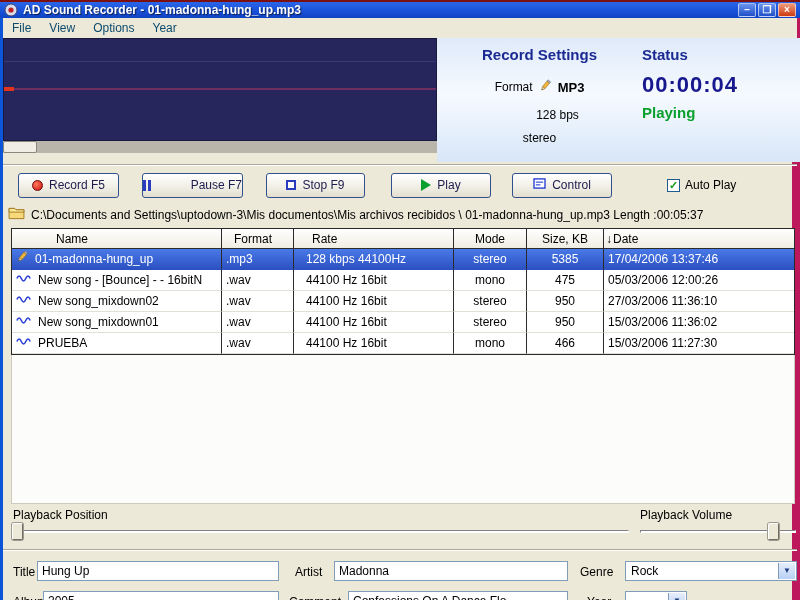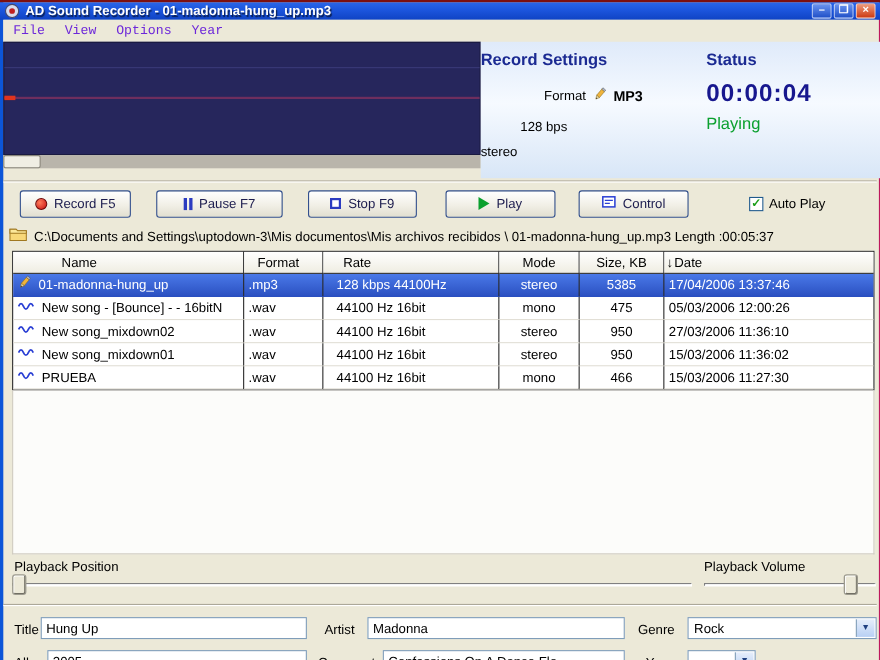--- a/index.html
+++ b/index.html
@@ -1,72 +1,72 @@
 <!DOCTYPE html>
 <html><head>
 <meta charset="utf-8">
 <style>
   * { margin:0; padding:0; box-sizing:border-box; }
   html,body { width:800px; height:600px; overflow:hidden; }
   body { font-family:"Liberation Sans", sans-serif; font-size:12px; background:#ece9d8; }
   .window { position:relative; width:800px; height:600px; background:#ece9d8;
-            border-left:3px solid #0c55d8; border-right:1px solid #be185d; }
+            border-left:3px solid #0c55d8; border-right:8px solid #be185d; }
 
   
   .titlebar { position:absolute; left:-3px; top:0; width:800px; height:18px;
     background:linear-gradient(180deg,#2a66e8 0%,#1c55dd 45%,#0f43c4 100%);
     border-top:2px solid #7c1010; display:flex; align-items:center; padding:0 4px; }
   .app-icon { width:15px; height:14px; margin-right:4px; display:inline-flex; }
   .title-text { color:#fff; font-weight:bold; font-size:12px; text-shadow:1px 1px 1px rgba(0,0,0,.6);
     flex:1; white-space:nowrap; overflow:hidden; }
   .winbtns { display:flex; gap:2px; }
   .winbtn { width:18px; height:14px; border:1px solid rgba(255,255,255,.6); border-radius:2px;
     color:#fff; font-size:10px; font-weight:bold; line-height:12px; text-align:center; cursor:default; }
   .winbtn.mm { background:linear-gradient(180deg,#6a93ef,#2050c8); }
   .winbtn.close { background:linear-gradient(180deg,#ef9a7a,#cc3a12); }
 
   
   .menubar { position:absolute; left:0; top:18px; width:794px; height:20px;
     background:#ece9d8; display:flex; align-items:center; }
-  .menu-item { padding:2px 9px; color:#6d28d9;font-family:Liberation Mono, monospace; }
+  .menu-item { padding:2px 9px; color:#0c4a6e; }
 
   
   .waveform { position:absolute; left:0; top:38px; width:434px; height:103px;
     background:#26265c; border:1px solid #1a1a40; }
   .wave-upperline { position:absolute; left:0; top:22px; width:100%; height:1px; background:#3a3a78; }
   .wave-midline { position:absolute; left:0; top:49px; width:100%; height:2px; background:#6e2e5e; }
   .wave-tick { position:absolute; left:0; top:48px; width:10px; height:4px; background:#e1341e; }
   .wave-scroll { position:absolute; left:0; top:141px; width:434px; height:12px; background:#b9b5ab; }
   .wave-thumb { position:absolute; left:0; top:0; width:34px; height:12px; background:#f0eee4;
     border:1px solid #8a877c; border-radius:2px; }
 
   .info-panel { position:absolute; left:434px; top:38px; width:363px; height:124px;
     background:linear-gradient(180deg,#dfeafa 0%,#f6faff 45%,#d8e6f7 100%); display:flex; }
-  .rs-col { width:205px; }
+  .rs-col { width:205px; text-align:center; }
   .st-col { width:158px; }
   .panel-header { margin-top:8px; font-size:15px; font-weight:bold; color:#1b2a92; }
   .format-row { margin-top:16px; display:flex; justify-content:center; align-items:center; gap:6px; color:#000; }
   .format-value { font-weight:bold; font-size:13px; }
   .bitrate { margin-top:13px; color:#000;padding-left:36px; }
   .chmode { margin-top:9px; color:#000; }
   .time { margin-top:9px; font-size:22px; font-weight:bold; color:#17178e; letter-spacing:1px; }
-  .state { margin-top:6px; font-size:15px; font-weight:normal; color:#0aa02e; }
+  .state { margin-top:6px; font-size:15px; font-weight:bold; color:#0aa02e; }
 
   .divider1 { position:absolute; left:0; top:164px; width:794px; height:2px;
     border-top:1px solid #aca899; border-bottom:1px solid #fff; }
 
   
   .button-row { position:absolute; left:0; top:171px; width:794px; height:28px;
     display:flex; align-items:center; padding-left:15px; }
   .btn { height:25px; border:1px solid #33508e; border-radius:3px;
     background:linear-gradient(180deg,#ffffff,#f1efe6 55%,#e2dfd0);
     display:flex; align-items:center; justify-content:center; gap:6px;
     font-size:12px; color:#1c1c4e; cursor:default; }
   .btn-record { width:101px; margin-right:23px; }
-  .btn-pause  { width:115px; margin-right:23px; }
+  .btn-pause  { width:101px; margin-right:23px;justify-content:space-between; }
   .btn-stop   { width:99px;  margin-right:26px; }
   .btn-play   { width:100px; margin-right:21px; }
   .btn-control{ width:100px; }
   .ic-record { width:11px; height:11px; border-radius:50%;
     background:radial-gradient(circle at 35% 35%, #ff7a5a, #c81010); border:1px solid #6e0606; }
   .ic-pause { display:flex; gap:2px; }
   .ic-pause i { display:block; width:3px; height:11px; background:#2b3bc0; }
   .ic-stop { width:10px; height:10px; border:2px solid #2b3bc0; background:#fff; }
   .ic-play { width:0; height:0; border-left:10px solid #0aa02e;
     border-top:6px solid transparent; border-bottom:6px solid transparent; }

